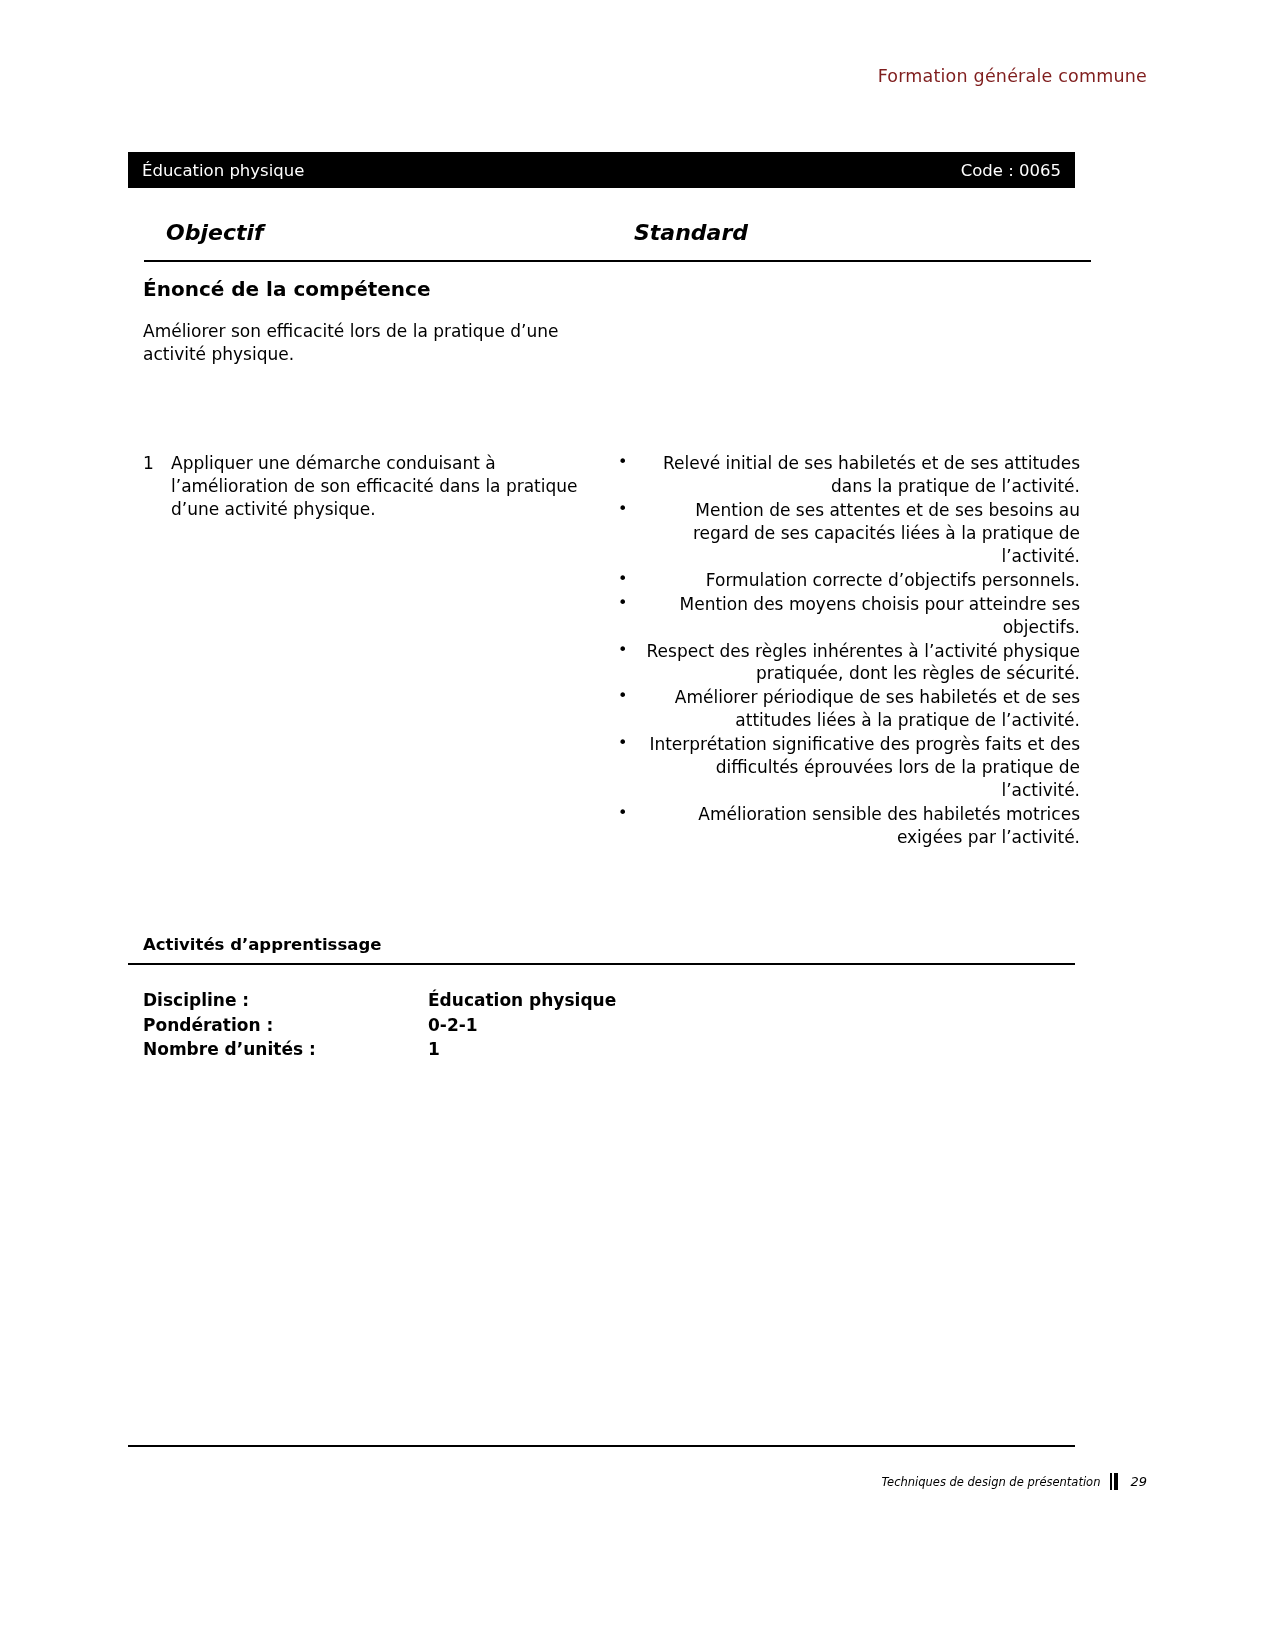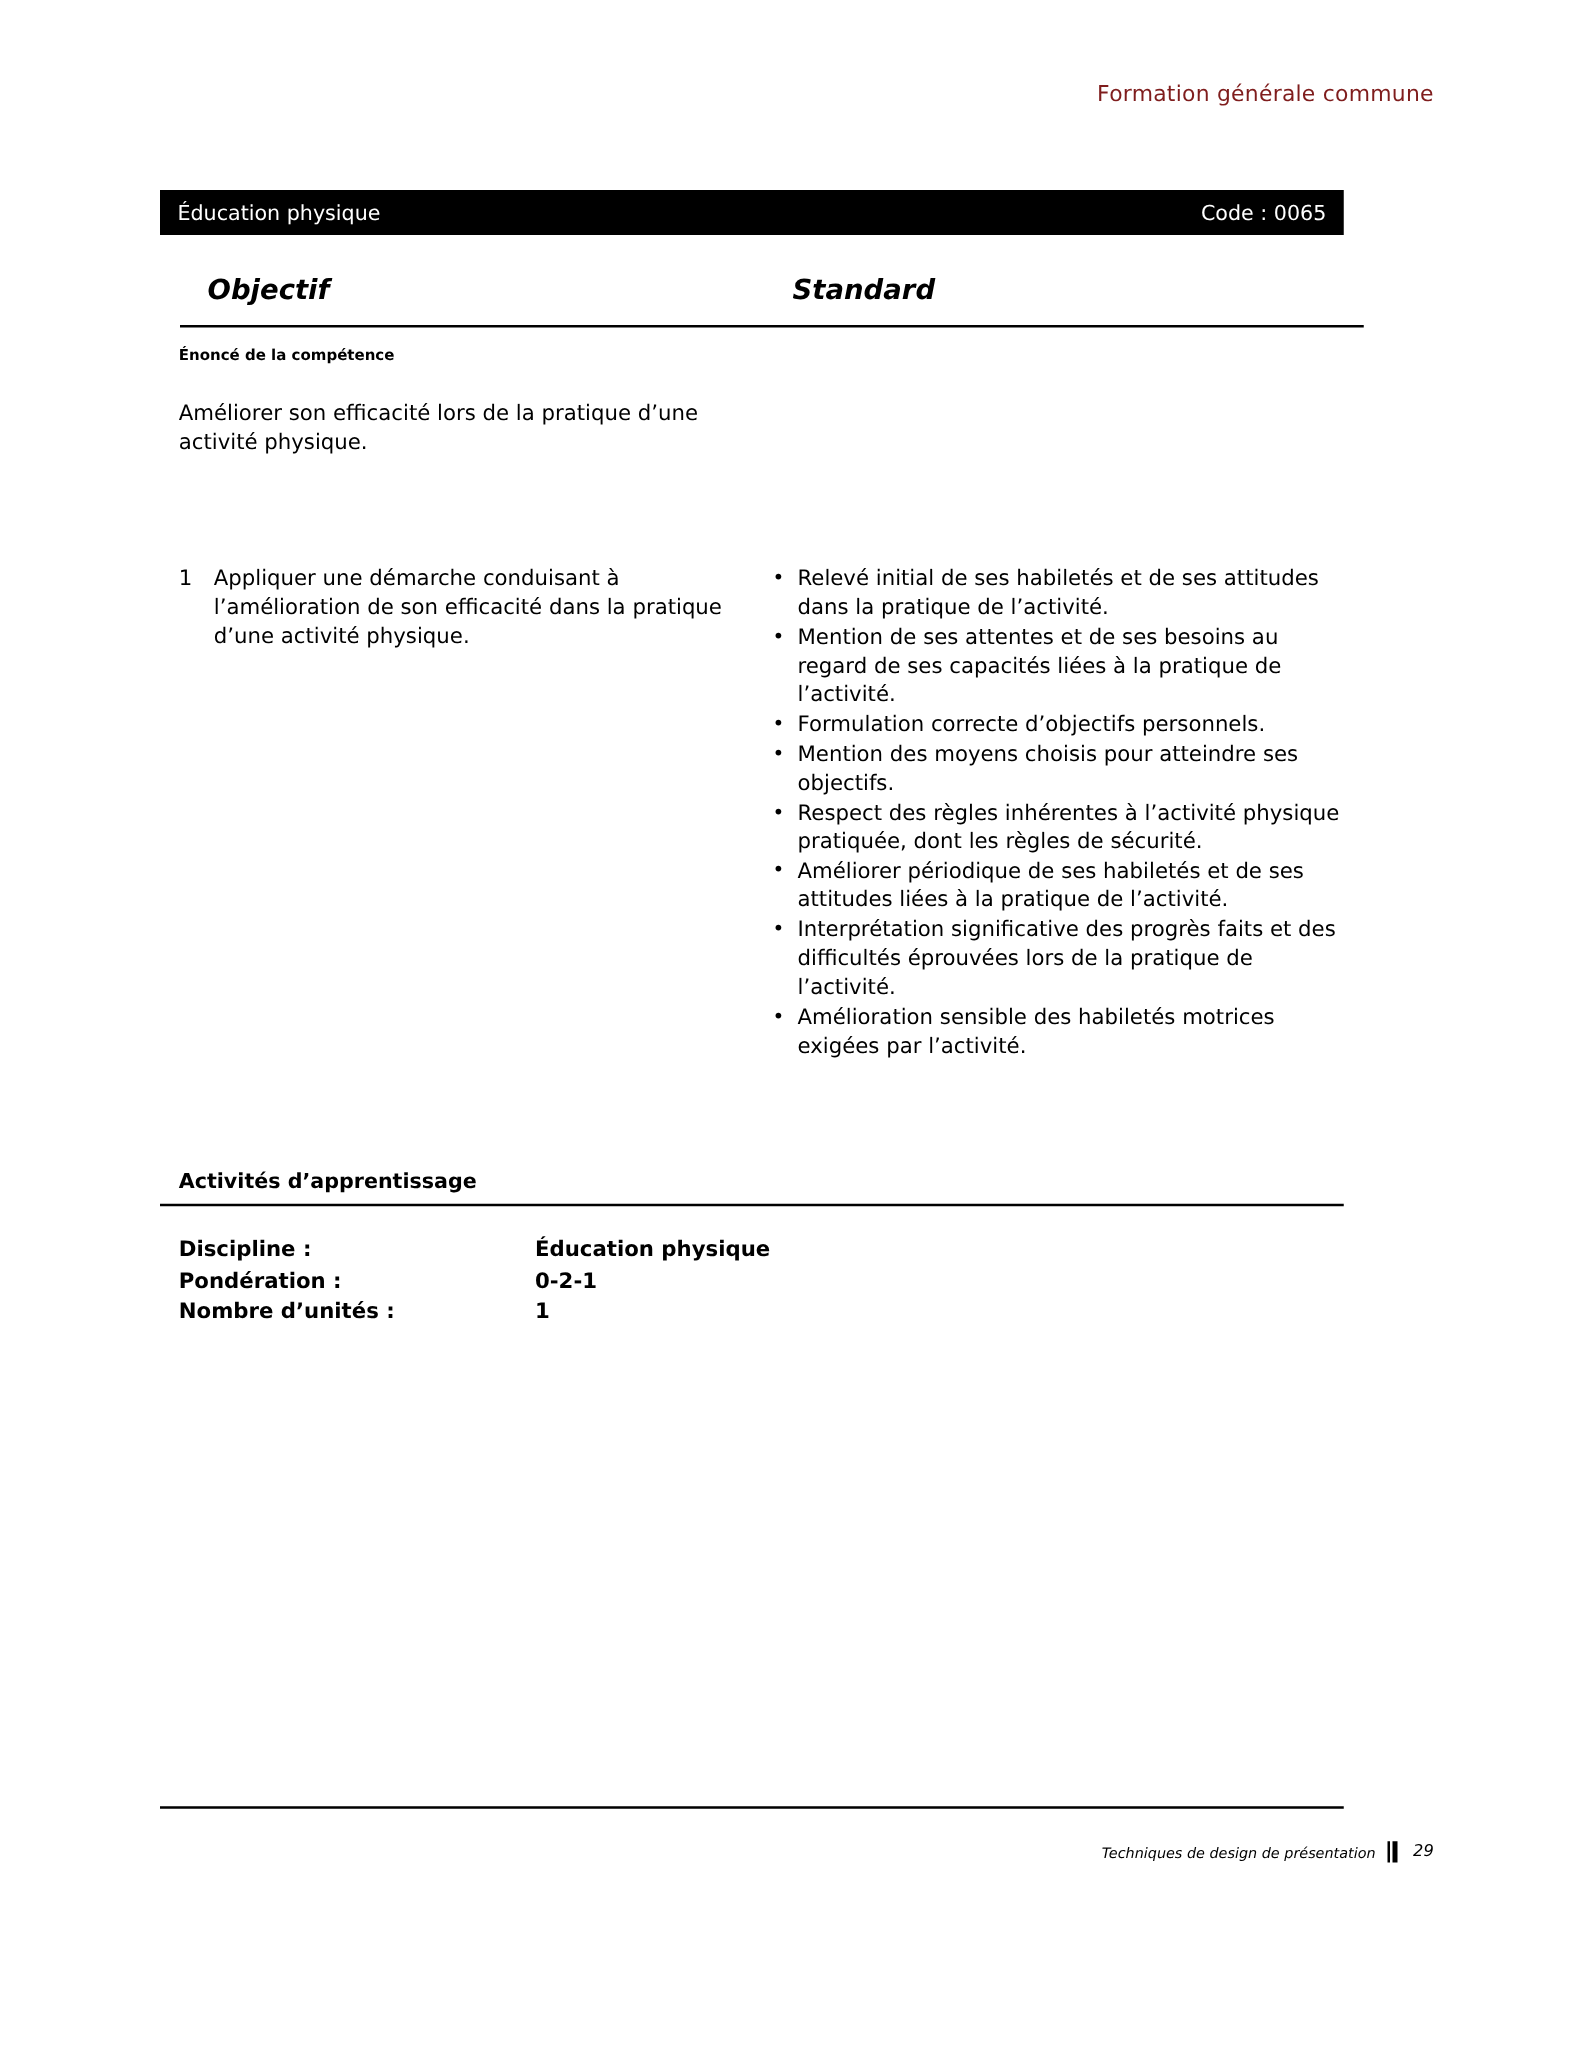--- a/index.html
+++ b/index.html
@@ -77,21 +77,21 @@
     font-style: italic;
     font-family: "DejaVu Sans", sans-serif;
   }
   .spacer-row { height: 34px; }
 
   
   .enonce-title {
     position: absolute;
     top: 277px;
     left: 143px;
-    font-size: 12px;
+    font-size: 20px;
     font-weight: bold;
     text-align: right;
   }
   .enonce-text {
     position: absolute;
     top: 320px;
     left: 143px;
     width: 440px;
     font-size: 17px;
     line-height: 1.35;
@@ -153,20 +153,21 @@
   }
   ul.criteres {
     margin: 0;
     padding: 0;
     list-style: none;
   }
   ul.criteres li {
     position: relative;
     padding-left: 22px;
     margin-bottom: 1px;
+    text-align: right;
   }
   ul.criteres li::before {
     content: "\2022";
     position: absolute;
     left: 2px;
     top: -1px;
     font-size: 16px;
   }
 
   

